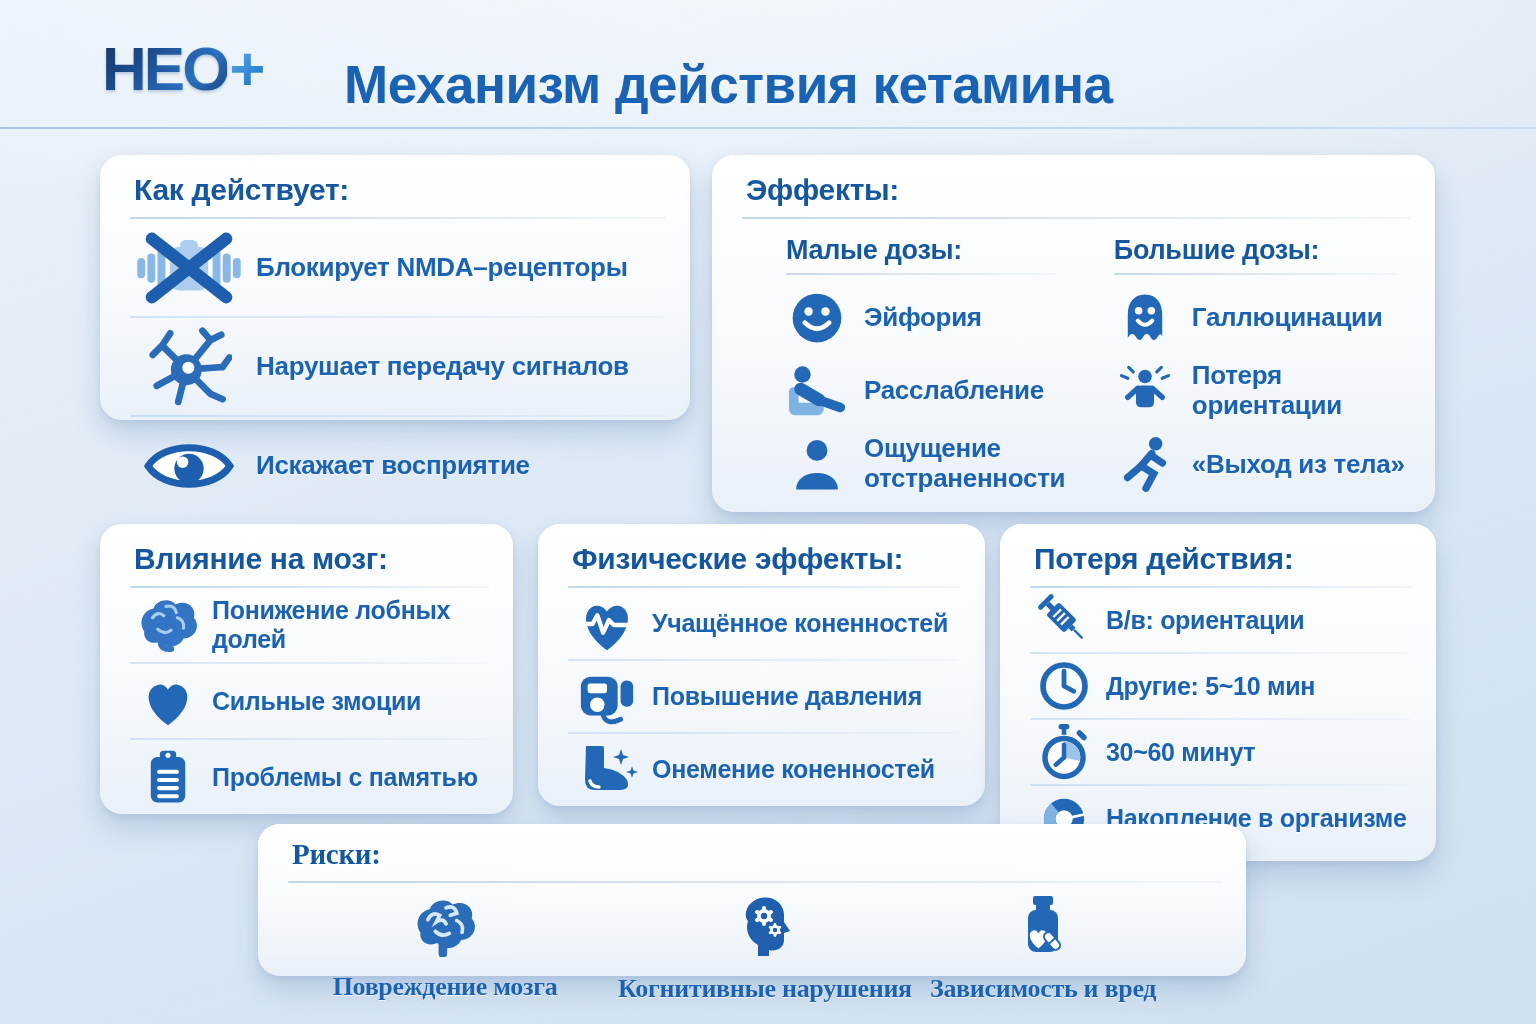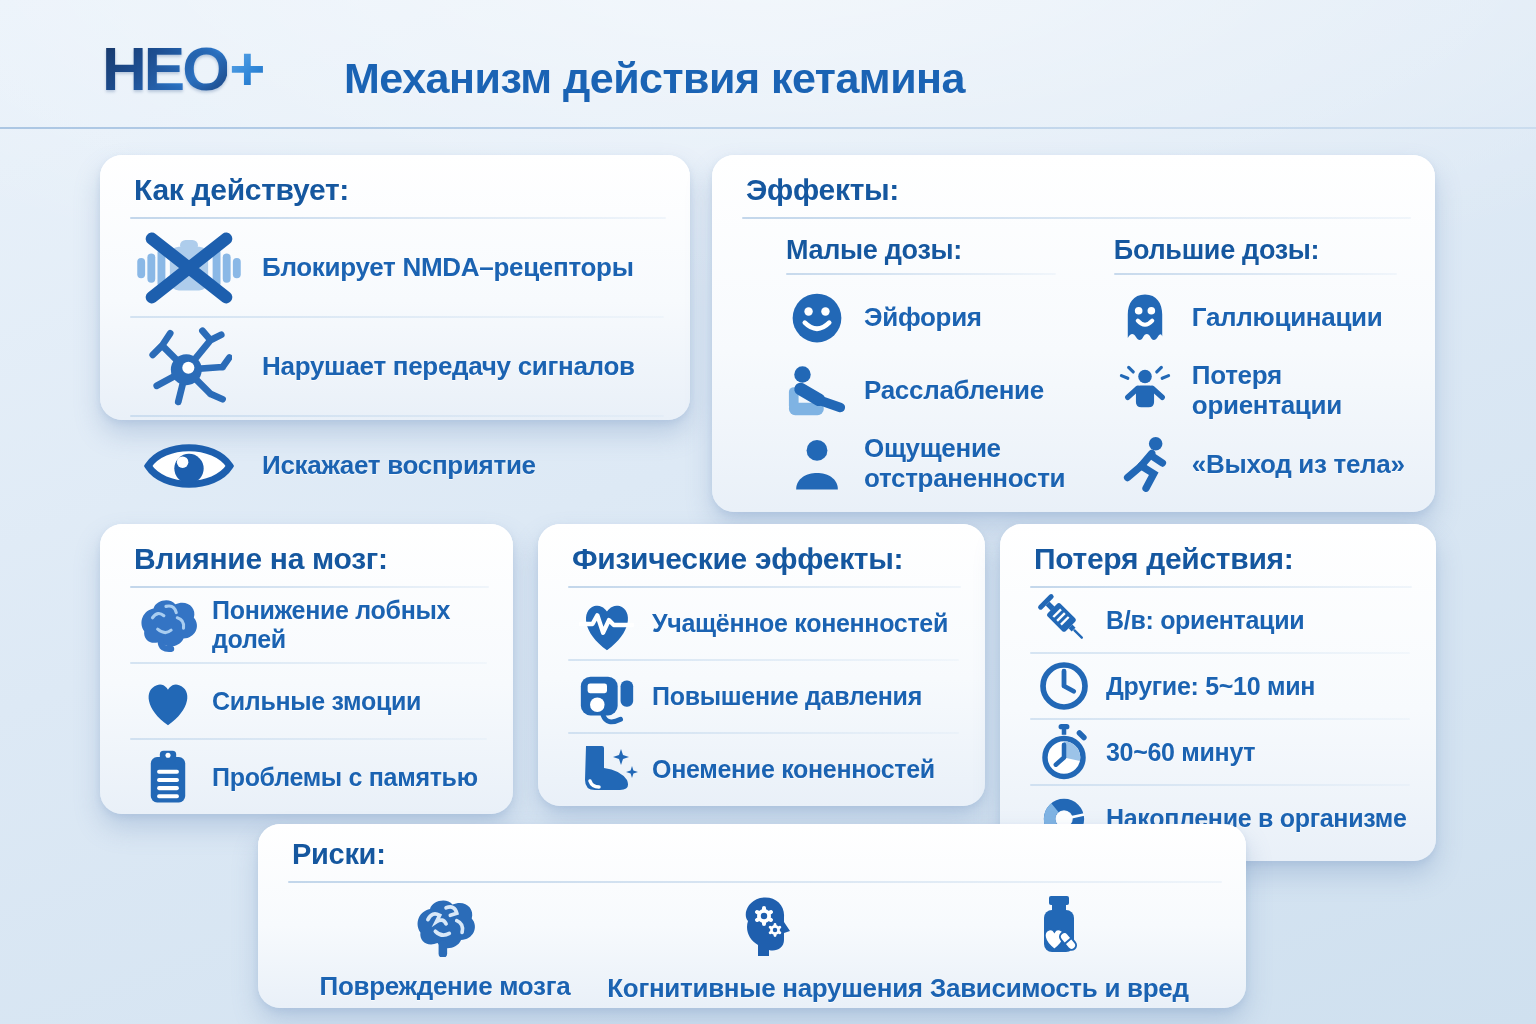--- a/index.html
+++ b/index.html
@@ -26,21 +26,21 @@
     -webkit-background-clip:text;background-clip:text;color:transparent;
     text-shadow:0 2px 3px rgba(30,70,130,.25);
   }
   .logo .plus{
     margin-left:2px;
     background:linear-gradient(135deg,#6db1ec 0%,#2f86d8 60%,#1f63ae 100%);
     -webkit-background-clip:text;background-clip:text;color:transparent;
   }
   .page-title{
     position:absolute;left:344px;top:54px;
-    font-size:43px;font-weight:bold;letter-spacing:-.5px;
+    font-size:53px;font-weight:bold;letter-spacing:-.5px;
     color:#1a63b4;
     text-shadow:0 2px 2px rgba(255,255,255,.8),0 1px 1px rgba(110,150,200,.35);
   }
   .header-rule{
     position:absolute;left:0;top:127px;width:1536px;height:2px;
     background:linear-gradient(90deg,rgba(168,196,226,.95),rgba(185,208,232,.55));
   }
   
   .card{
     position:absolute;
@@ -62,21 +62,21 @@
   .item{display:flex;align-items:center;padding-left:30px;}
   .ic{flex:0 0 auto;display:flex;align-items:center;justify-content:center;}
   .lbl{
     font-size:26px;font-weight:bold;letter-spacing:-.3px;line-height:1.15;
     color:#1b63b2;text-shadow:0 1px 0 rgba(255,255,255,.7);
   }
   
   .c-how{left:100px;top:155px;width:590px;height:265px;}
   .c-how .item{height:97px;}
   .c-how .ic{width:118px;}
-  .c-how .item .lbl{margin-left:14px;}
+  .c-how .item .lbl{margin-left:8px;}
   
   .c-effects{left:712px;top:155px;width:723px;height:357px;}
   .cols{display:flex;padding:0 20px 0 34px;}
   .col{box-sizing:border-box;margin-left:40px;}
   .col-left{width:325px;}
   .col-right{width:340px;}
   .subtitle{margin-top:16px;font-size:27px;font-weight:bold;color:#15579f;
     letter-spacing:-.3px;text-shadow:0 1px 0 rgba(255,255,255,.8);}
   .sdiv{height:2px;margin:7px 18px 0 0;border-radius:1px;
     background:linear-gradient(90deg,rgba(148,183,219,.5),rgba(170,200,230,.12));}
@@ -93,21 +93,21 @@
   .c-physical{left:538px;top:524px;width:447px;height:282px;}
   .c-physical .item{height:71px;}
   .c-physical .ic{width:78px;}
   .c-physical .item .lbl{margin-left:6px;font-size:25px;}
   
   .c-duration{left:1000px;top:524px;width:436px;height:337px;}
   .c-duration .item{height:64px;}
   .c-duration .ic{width:68px;}
   .c-duration .item .lbl{margin-left:8px;font-size:25px;}
   
-  .c-risks{left:258px;top:824px;width:988px;height:184px;}
+  .c-risks{left:258px;top:824px;width:988px;height:152px;font-family:Liberation Serif, serif;}
   .c-risks .card-title{padding-top:14px;font-size:29px;}
   .risk-row{display:flex;align-items:center;padding:10px 20px 0 32px;}
   .risk-item{display:flex;align-items:center;gap:15px;flex-direction:column;}
   .risk-item .ic{width:72px;}
   .ri-1{width:310px;}
   .ri-2{width:330px;}
   svg{display:block;}
 </style>
 </head>
 <body>

